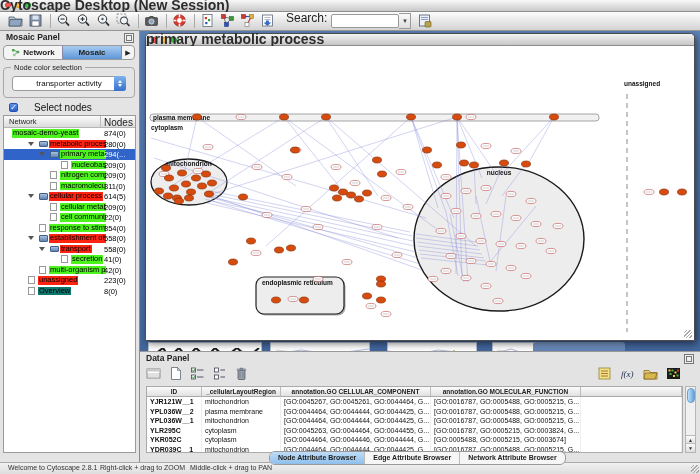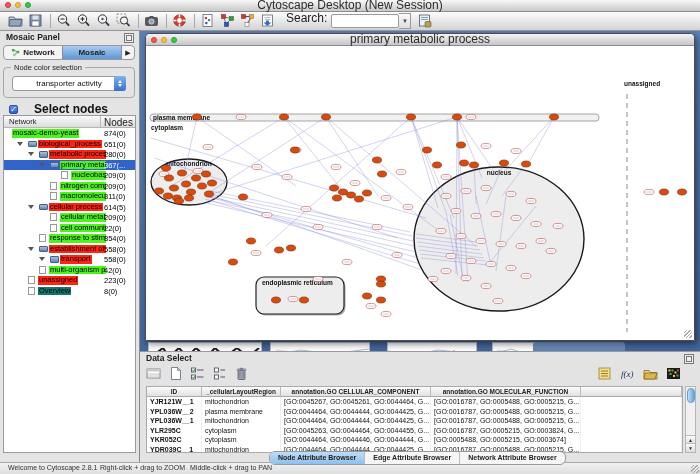--- a/index.html
+++ b/index.html
@@ -5,22 +5,22 @@
   html,body{margin:0;padding:0;background:#888;}
   #app{position:relative;width:700px;height:474px;background:#dcdcdc;overflow:hidden;
        font-family:"Liberation Sans",sans-serif;-webkit-font-smoothing:antialiased;}
   
   .titlebar{position:absolute;left:0;top:0;width:700px;height:11px;
     background:linear-gradient(#f8f8f8,#c9c9c9);border-bottom:1px solid #8d8d8d;}
   .tlight{position:absolute;top:2px;width:6px;height:6px;border-radius:50%;}
   .tl-red{left:5px;background:#f95a50;border:1px solid #ce3a33;box-sizing:border-box;}
   .tl-yel{left:15px;background:#fbbe40;border:1px solid #d29a28;box-sizing:border-box;}
   .tl-grn{left:25px;background:#37c94c;border:1px solid #27a137;box-sizing:border-box;}
-  .titletext{position:absolute;left:0;right:0;top:0;text-align:center;font-size:12px;
-    font-weight:normal;color:#2c2c2c;line-height:11px;}
+  .titletext{position:absolute;left:0;right:0;top:0;text-align:left;font-size:14px;
+    font-weight:bold;color:#2c2c2c;line-height:11px;}
   
   .toolbar{position:absolute;left:0;top:12px;width:700px;height:19px;
     background:linear-gradient(#fdfdfd,#d3d3d3);border-bottom:1px solid #979797;
     display:flex;align-items:center;padding-left:8px;box-sizing:border-box;}
   .tbicon{width:16px;height:16px;margin-right:4px;flex:0 0 auto;}
   .tbsep{width:1px;height:14px;background:#aaa;margin:0 5px 0 2px;flex:0 0 auto;}
   .searchlbl{font-size:12px;color:#222;margin:0 4px 7px 6px;}
   .searchbox{width:62px;height:12px;background:#fff;border:1px solid #9a9a9a;border-radius:2px;
     font-size:8px;padding:0 2px;color:#222;}
   .searcharrow{width:11px;height:14px;border:1px solid #9a9a9a;border-left:none;background:linear-gradient(#fafafa,#ddd);
@@ -43,21 +43,21 @@
   .combo{position:absolute;left:8px;top:8px;width:114px;height:15px;background:#fff;border:1px solid #9a9a9a;
     border-radius:3px;font-size:8px;color:#111;display:flex;align-items:center;justify-content:center;box-sizing:border-box;}
   .combostep{position:absolute;right:-1px;top:-1px;width:12px;height:15px;border-radius:0 3px 3px 0;
     background:linear-gradient(#7fb2ec,#3570cd);display:flex;flex-direction:column;align-items:center;justify-content:center;}
   .combostep span{display:block;width:0;height:0;border-left:2.5px solid transparent;border-right:2.5px solid transparent;}
   .stepup{border-bottom:3px solid #fff;margin-bottom:1.5px;}
   .stepdn{border-top:3px solid #fff;}
   .checkrow{position:absolute;left:9px;top:71px;display:flex;align-items:center;gap:4px;}
   .checkbox{width:9px;height:9px;border-radius:2px;background:linear-gradient(#5d93e8,#2a5ed0);
     border:1px solid #2a52ae;color:#fff;font-size:8px;line-height:8px;text-align:center;box-sizing:border-box;}
-  .checklbl{font-size:12px;font-weight:bold;color:#111;padding-left:12px;}
+  .checklbl{font-size:10px;font-weight:normal;color:#111;padding-left:12px;}
   .treebox{position:absolute;left:3px;top:84px;width:133px;height:338px;background:#fff;
     border:1px solid #9a9a9a;box-sizing:border-box;overflow:hidden;}
   .treehdr{position:relative;height:11px;background:linear-gradient(#fbfbfb,#dcdcdc);border-bottom:1px solid #b5b5b5;}
   .treehdr .h1{position:absolute;left:5px;top:1px;font-size:7.5px;color:#222;}
   .treehdr .h2{position:absolute;left:100px;top:1px;font-size:10px;color:#222;}
   .treehdr .hd{position:absolute;left:96px;top:0;width:1px;height:11px;background:#bbb;}
   .trow{position:relative;height:10.5px;}
   .trow.sel{background:#3064c8;}
   .exp{position:absolute;top:3px;width:0;height:0;border-left:3.5px solid transparent;
     border-right:3.5px solid transparent;border-top:4.5px solid #555;}
@@ -253,36 +253,30 @@
         <span class="hd"></span>
         <span class="h2">Nodes</span>
       </div>
       <div id="tree-rows">
           <div class="trow">
             <span class="icoFolder" style="left: 13px;"></span>
             <span class="tlabel" style="left: 8px; max-width: 77px; background: rgb(78, 242, 28);">mosaic-demo-yeast</span>
             <span class="tcount">874(0)</span>
           </div>
           <div class="trow">
-            <span class="exp" style="left: 13px;"></span>
-            <span class="icoFolder" style="left: 24px;"></span>
-            <span class="tlabel" style="left: 34px; max-width: 66px; background: rgb(255, 36, 18);">biological_process</span>
-            <span class="tcount">651(0)</span>
-          </div>
-          <div class="trow">
             <span class="exp" style="left: 24px;"></span>
             <span class="icoFolder" style="left: 35px;"></span>
             <span class="tlabel" style="left: 45px; max-width: 55px; background: rgb(255, 36, 18);">metabolic process</span>
             <span class="tcount">280(0)</span>
           </div>
           <div class="trow sel">
             <span class="exp" style="left: 35px;"></span>
             <span class="icoFolder" style="left: 46px;"></span>
             <span class="tlabel" style="left: 56px; max-width: 44px; background: rgb(78, 242, 28);">primary metabolic process</span>
-            <span class="tcount">367(...</span>
+            <span class="tcount">294(...</span>
           </div>
           <div class="trow">
             <span class="icoFile" style="left: 57px;"></span>
             <span class="tlabel" style="left: 67px; max-width: 33px; background: rgb(78, 242, 28);">nucleobase-</span>
             <span class="tcount">209(0)</span>
           </div>
           <div class="trow">
             <span class="icoFile" style="left: 46px;"></span>
             <span class="tlabel" style="left: 56px; max-width: 44px; background: rgb(78, 242, 28);">nitrogen compo</span>
             <span class="tcount">209(0)</span>
@@ -317,20 +311,25 @@
             <span class="exp" style="left: 24px;"></span>
             <span class="icoFolder" style="left: 35px;"></span>
             <span class="tlabel" style="left: 45px; max-width: 55px; background: rgb(255, 36, 18);">establishment of lo</span>
             <span class="tcount">558(0)</span>
           </div>
           <div class="trow">
             <span class="exp" style="left: 35px;"></span>
             <span class="icoFolder" style="left: 46px;"></span>
             <span class="tlabel" style="left: 56px; max-width: 44px; background: rgb(255, 36, 18);">transport</span>
             <span class="tcount">558(0)</span>
+          </div>
+          <div class="trow">
+            <span class="icoFile" style="left: 57px;"></span>
+            <span class="tlabel" style="left: 67px; max-width: 33px; background: rgb(78, 242, 28);">secretion</span>
+            <span class="tcount">41(0)</span>
           </div>
           <div class="trow">
             <span class="icoFile" style="left: 35px;"></span>
             <span class="tlabel" style="left: 45px; max-width: 55px; background: rgb(78, 242, 28);">multi-organism pro</span>
             <span class="tcount">42(0)</span>
           </div>
           <div class="trow">
             <span class="icoFile" style="left: 24px;"></span>
             <span class="tlabel" style="left: 34px; max-width: 66px; background: rgb(255, 36, 18);">unassigned</span>
             <span class="tcount">223(0)</span>
@@ -606,21 +605,21 @@
             <ellipse cx="149" cy="104" rx="4.5" ry="3" fill="#d84b0e" stroke="#8c2f05" stroke-width="0.7"></ellipse>
             <ellipse cx="518" cy="146" rx="4.5" ry="3" fill="#d84b0e" stroke="#8c2f05" stroke-width="0.7"></ellipse>
             <ellipse cx="536" cy="146" rx="4.5" ry="3" fill="#d84b0e" stroke="#8c2f05" stroke-width="0.7"></ellipse>
           </svg>
       </div>
       <div class="gripcorner" style="right:2px;bottom:2px;"></div>
     </div>
   </div>
 
   <div class="dpanel">
-    <div class="ptitle" style="left:6px;top:1px;">Data Select</div>
+    <div class="ptitle" style="left:6px;top:1px;">Data Panel</div>
     <div class="floatico" style="right:6px;top:2px;"></div>
     <div class="dtoolbar" id="dp-tools-left">
         <span class="tbicon"><svg width="15" height="15" viewBox="0 0 15 15">
             <rect x="1" y="3" width="13" height="9" fill="#fff" stroke="#666" stroke-width="0.7"></rect>
             <rect x="1" y="3" width="13" height="2.5" fill="#c8c8c8"></rect>
             <line x1="1" y1="8" x2="14" y2="8" stroke="#999" stroke-width="0.6"></line>
             <line x1="1" y1="10" x2="14" y2="10" stroke="#999" stroke-width="0.6"></line>
           </svg></span>
         <span class="tbicon"><svg width="15" height="15" viewBox="0 0 15 15">
             <path d="M3.5 1.5 h6 l3 3 v9 h-9 z" fill="#fff" stroke="#5a6a7a" stroke-width="0.8"></path>

